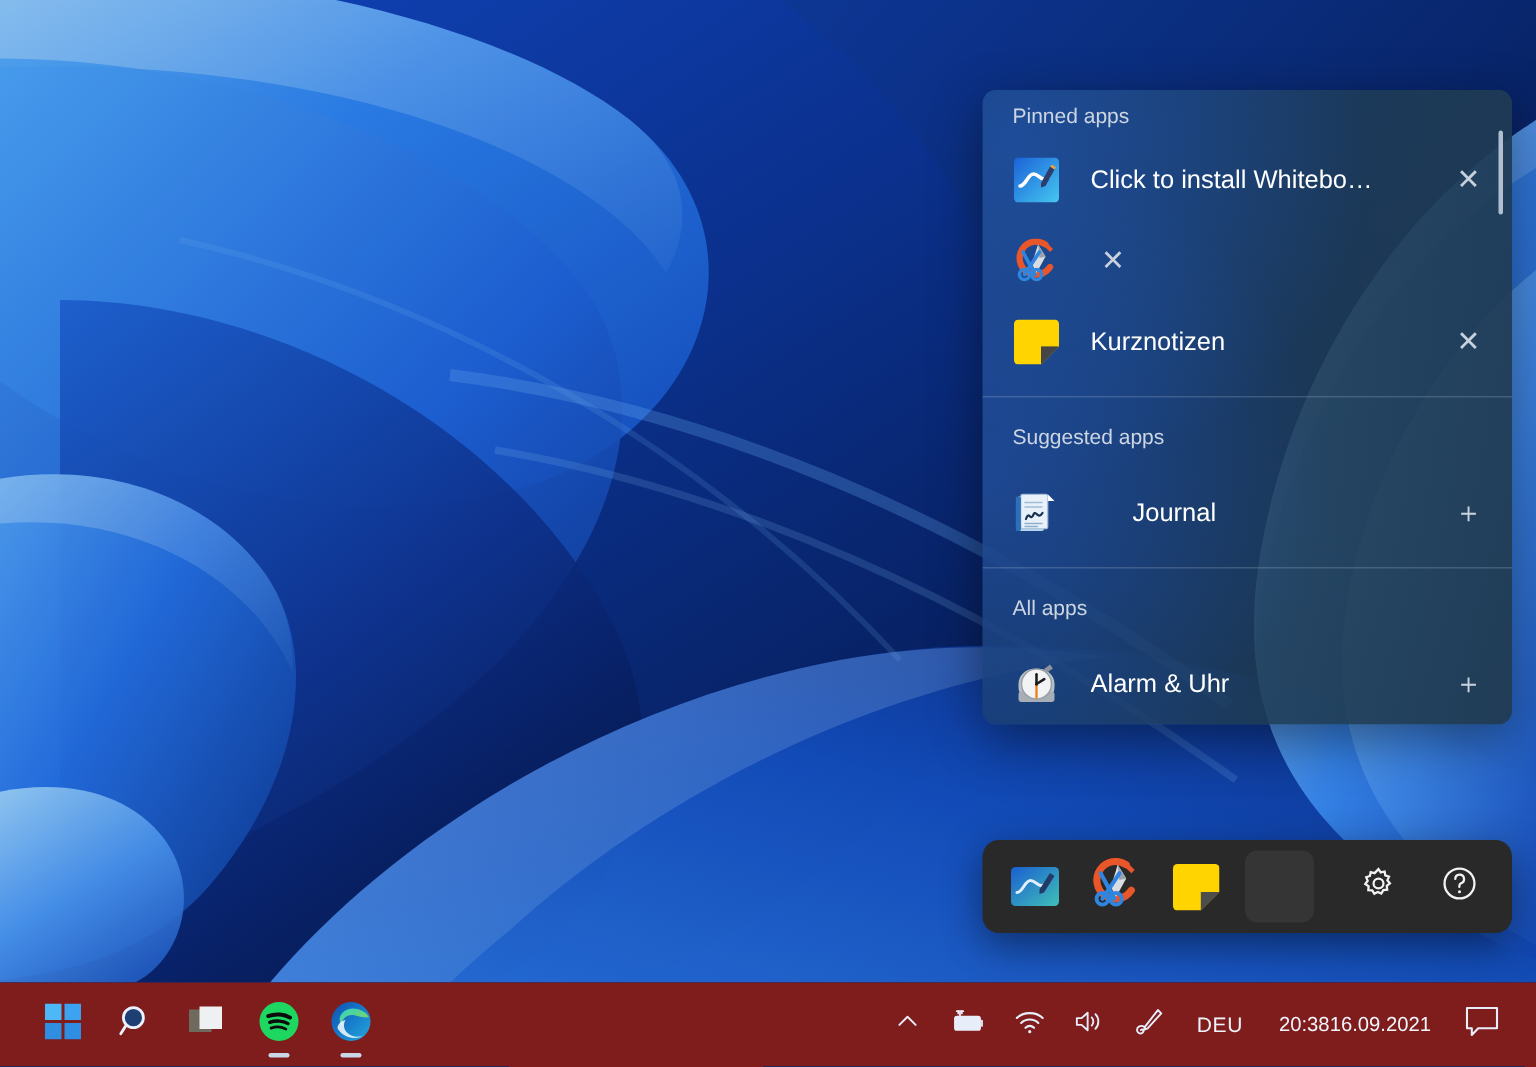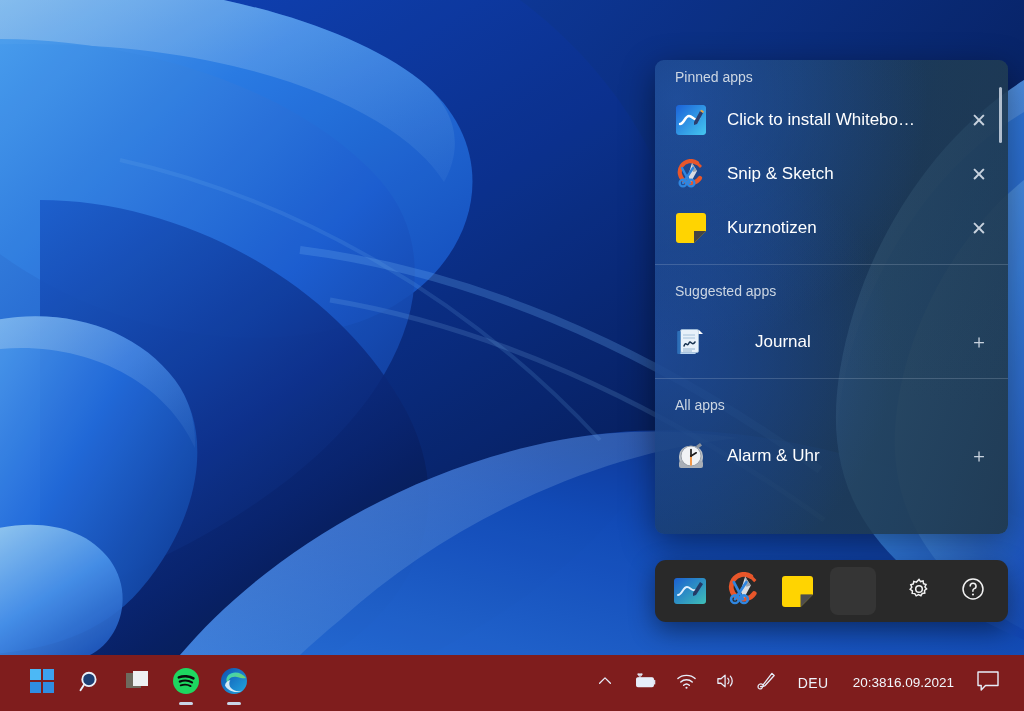--- a/index.html
+++ b/index.html
@@ -80,21 +80,21 @@
     padding: 0 12px;
     height: 44px;
     border-radius: 4px;
     cursor: pointer;
   }
 
   
   #pen-flyout {
     position: absolute;
     left: 655px; top: 60px;
-    width: 353px; height: 474px;
+    width: 353px; height: 423px;
     border-radius: 9px;
     overflow: hidden;
     background:
       linear-gradient(105deg,
         rgba(22,54,104,0.80) 0%,
         rgba(24,58,100,0.84) 30%,
         rgba(30,58,82,0.88) 62%,
         rgba(32,56,74,0.90) 100%);
     box-shadow: 0 10px 34px rgba(0,0,0,0.42);
     z-index: 30;
@@ -317,21 +317,20 @@
             <path d="M21,4 A11,11 0 1 0 24,19" fill="none" stroke="#e8562a" stroke-width="4.2" stroke-linecap="round"></path>
             <path d="M22,3 L26,7 L24,9 L20,5 Z" fill="#e8562a"></path>
             <path d="M16,4 L21,12 L15,23 L12,17 Z" fill="#d9dde3"></path>
             <path d="M16,4 L21,12 L17,13 Z" fill="#9aa3ad"></path>
             <path d="M7,24 L17,9" stroke="#2f86e0" stroke-width="2.4" stroke-linecap="round" fill="none"></path>
             <path d="M14,24 L6,9" stroke="#2f86e0" stroke-width="2.4" stroke-linecap="round" fill="none"></path>
             <circle cx="7" cy="24" r="3.4" fill="none" stroke="#2f86e0" stroke-width="2.3"></circle>
             <circle cx="15" cy="24" r="3.4" fill="none" stroke="#2f86e0" stroke-width="2.3"></circle>
           </svg>
         </span>
-        <span class="app-label">Snip &amp; Sketch</span>
         <span class="app-action">✕</span>
       </div>
 
       <div class="app-row">
         <span class="app-icon">
           <svg class="app-tile" width="30" height="30" viewBox="0 0 30 30" xmlns="http://www.w3.org/2000/svg">
             <path d="M0,0 H30 V18 L18,30 H0 Z" fill="#ffd401"></path>
             <path d="M30,18 L18,30 V18 Z" fill="#3b3b3b"></path>
             <path d="M18,30 L18,18 L30,18 Z" fill="#5a5a5a" opacity="0.35"></path>
           </svg>

